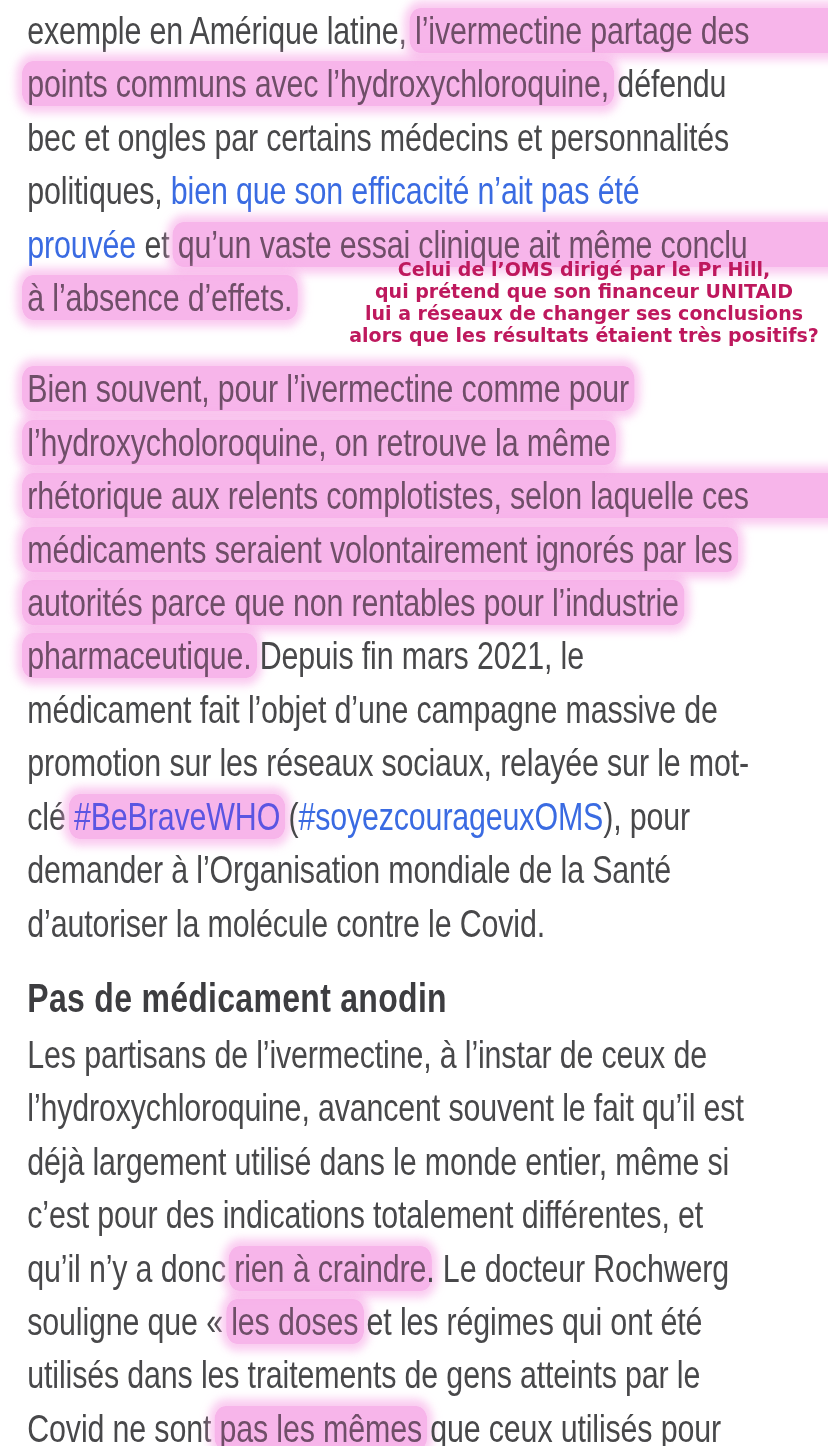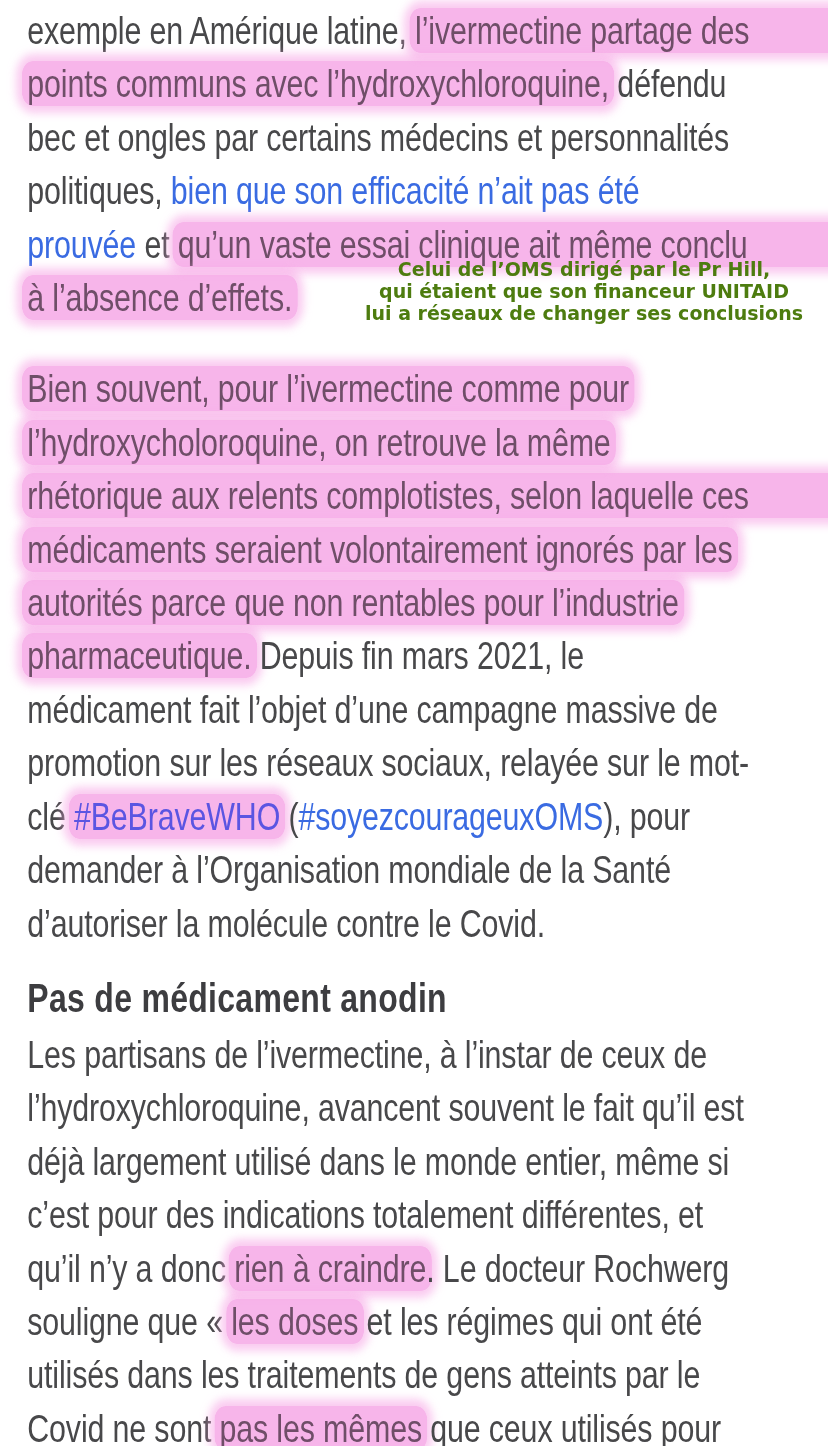--- a/index.html
+++ b/index.html
@@ -30,21 +30,21 @@
   .link{color:#3a6be2;}
   .link-visited{color:#5b55e2;}
   h2.heading{
     font-size:41px;line-height:56px;color:#3d3d40;
     margin:-18px 0 2px 0;font-weight:bold;letter-spacing:.4px;
   }
   .annotation{
     position:absolute;top:258px;left:340px;width:488px;
     text-align:center;font-family:"DejaVu Sans",sans-serif;
     font-weight:bold;font-size:19px;line-height:22px;
-    color:#4d7c0f;z-index:5;
+    color:#be185d;z-index:5;
   }
   .annotation div{white-space:pre;}
 </style>
 </head>
 <body>
 
 <main>
   <div class="textwrap" id="article-body">
 
   <div class="para">
@@ -76,16 +76,17 @@
         <div class="line"><span class="">c’est pour des indications totalement différentes, et</span></div>
         <div class="line"><span class="">qu’il n’y a donc </span><span class="hl">rien à craindre</span><span class="">. Le docteur Rochwerg</span></div>
         <div class="line"><span class="">souligne que « </span><span class="hl">les doses</span><span class=""> et les régimes qui ont été</span></div>
         <div class="line"><span class="">utilisés dans les traitements de gens atteints par le</span></div>
         <div class="line"><span class="">Covid ne sont </span><span class="hl">pas les mêmes</span><span class=""> que ceux utilisés pour</span></div>
       </div>
     </div>
 
   <div class="annotation">
     <div>Celui de l’OMS dirigé par le Pr Hill,</div>
-    <div>qui étaient que son financeur UNITAID</div>
+    <div>qui prétend que son financeur UNITAID</div>
     <div>lui a réseaux de changer ses conclusions</div>
+    <div>alors que les résultats étaient très positifs?</div>
   </div>
 </main>
 
 </body></html>

